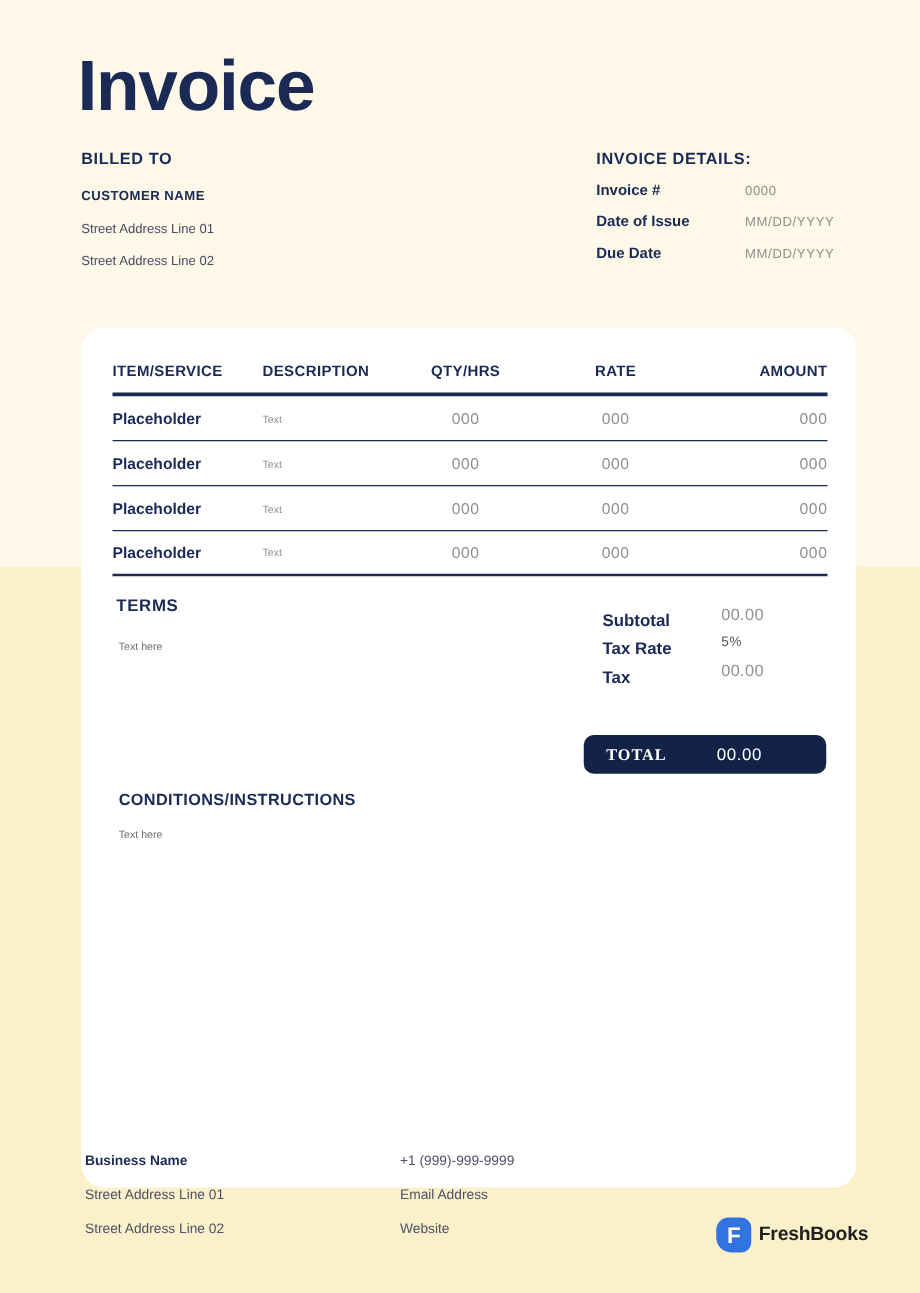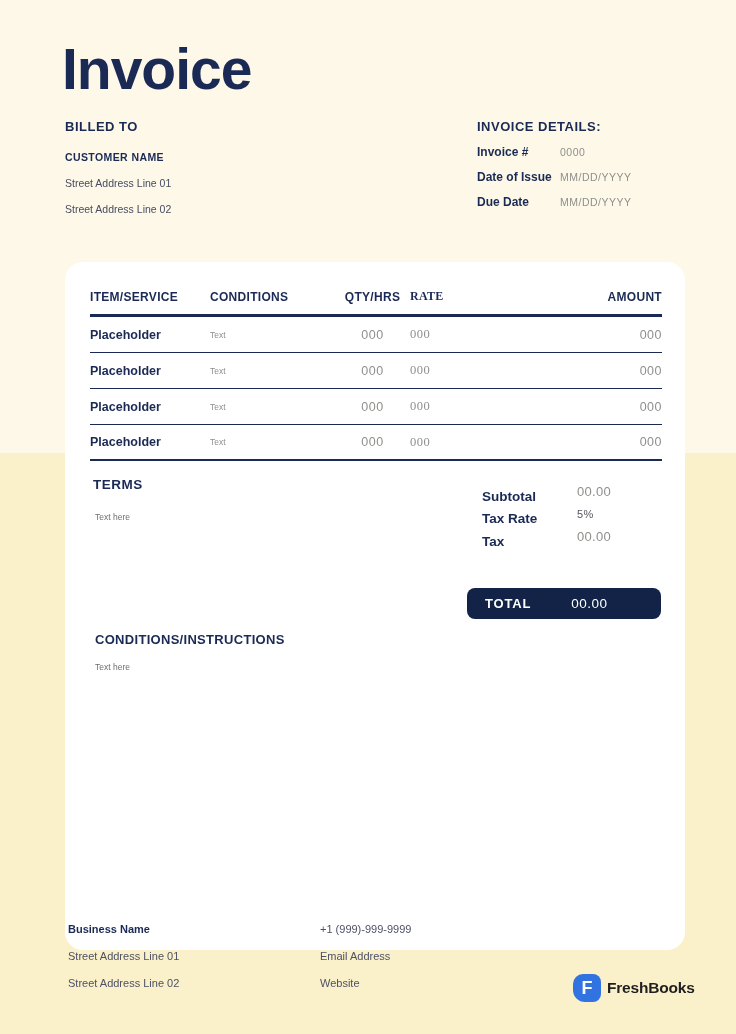--- a/index.html
+++ b/index.html
@@ -15,53 +15,53 @@
   .logo-box { position:absolute; left:474px; top:35px; width:111px; height:63px; background:#ffffff;
               display:flex; align-items:center; justify-content:center; text-align:center; }
   .logo-box span { font-size:12.5px; font-weight:700; color:#2c3a63; line-height:1.25; }
 
   .billed { position:absolute; left:65px; top:119px; }
   .sec-head { font-size:13px; font-weight:700; color:#1a2a55; letter-spacing:.5px; }
   .cust-name { margin-top:17px; font-size:10.5px; font-weight:700; color:#1a2a55; letter-spacing:.4px; }
   .addr { margin-top:14px; font-size:10.5px; color:#474c61; }
 
   .inv-details { position:absolute; left:477px; top:119px; width:210px; }
-  .inv-row { display:flex; margin-top:11px; align-items:baseline; }
+  .inv-row { display:flex; margin-top:11px; align-items:baseline;gap:36px; }
   .inv-row .lbl { width:83px; font-size:12px; font-weight:700; color:#1a2a55; }
   .inv-row .val { font-size:10.5px; color:#8f8f8c; letter-spacing:.5px; }
   .inv-rows { margin-top:6px; }
 
   
   .card { position:absolute; left:65px; top:262px; width:620px; height:688px; background:#ffffff; border-radius:18px; }
 
   .table { position:absolute; left:25px; top:0; width:572px; }
   .t-head { display:grid; grid-template-columns:120px 125px 75px 165px 87px; height:55px;
             align-items:end; padding-bottom:10px; border-bottom:3px solid #1a2a55; }
   .t-head div { font-size:12px; font-weight:700; color:#1a2a55; letter-spacing:.3px; }
   .t-row { display:grid; grid-template-columns:120px 125px 75px 165px 87px; height:36px;
            align-items:center; border-bottom:1.5px solid #1a2a55; }
   .t-row:last-child { border-bottom:2px solid #1a2a55; }
   .c-qty { text-align:center; }
-  .c-rate { text-align:left;font-family:Liberation Serif, serif; }
+  .c-rate { text-align:center; }
   .cell-item { font-size:12.5px; font-weight:700; color:#1a2a55; }
   .cell-desc { font-size:8.5px; color:#8f8f8c; }
   .cell-num { font-size:12.5px; color:#8f8f8c; letter-spacing:.5px; }
 
   .terms-head { position:absolute; left:28px; top:215px; font-size:13.5px; font-weight:700; color:#1a2a55; letter-spacing:.5px; }
   .terms-text { position:absolute; left:30px; top:250px; font-size:8.5px; color:#6f6f6f; }
 
   .totals { position:absolute; left:417px; top:218px; width:180px; }
   .tot-row { display:flex; height:22.5px; align-items:center; }
   .tot-row .lbl { width:95px; font-size:13.5px; font-weight:700; color:#1a2a55;margin-top:10px; }
   .tot-row .val { font-size:13px; color:#8f8f8c; letter-spacing:.3px; }
   .tot-row .val.small { font-size:11px; color:#55565f; }
 
   .total-box { position:absolute; left:402px; top:326px; width:194px; height:31px; background:#132347;
                border-radius:8px; display:flex; align-items:center; }
-  .total-box .lbl { margin-left:18px; font-size:13px; font-weight:700; color:#ffffff; letter-spacing:.8px; }
+  .total-box .lbl { margin-left:18px; font-size:13px; font-weight:700; color:#ffffff; letter-spacing:.8px;font-family:Liberation Serif, serif; }
   .total-box .val { margin-left:40px; font-size:13.5px; color:#ffffff; letter-spacing:.5px; }
 
   .cond-head { position:absolute; left:30px; top:370px; font-size:13px; font-weight:700; color:#1a2a55; letter-spacing:.3px; }
   .cond-text { position:absolute; left:30px; top:400px; font-size:8.5px; color:#6f6f6f; }
 
   
   .foot-col1 { position:absolute; left:68px; top:923px; }
   .foot-col2 { position:absolute; left:320px; top:923px; }
   .foot-line { height:27px; font-size:11px; color:#4d5166; display:flex; align-items:flex-start; }
   .foot-line.bold { font-weight:700; color:#1a2a55; }
@@ -104,21 +104,21 @@
         <div class="val">MM/DD/YYYY</div>
       </div>
     </div>
   </div>
 
   <div class="card">
 
     <div class="table">
       <div class="t-head">
         <div>ITEM/SERVICE</div>
-        <div>CONDITIONS</div>
+        <div>DESCRIPTION</div>
         <div class="c-qty">QTY/HRS</div>
         <div class="c-rate">RATE</div>
         <div style="text-align:right;">AMOUNT</div>
       </div>
 
       <div class="t-row">
         <div class="cell-item">Placeholder</div>
         <div class="cell-desc">Text</div>
         <div class="cell-num c-qty">000</div>
         <div class="cell-num c-rate">000</div>

